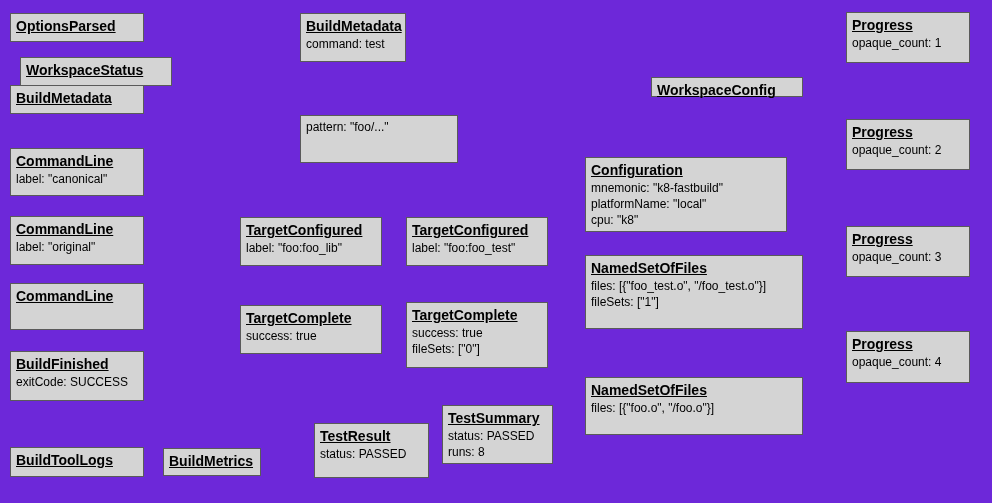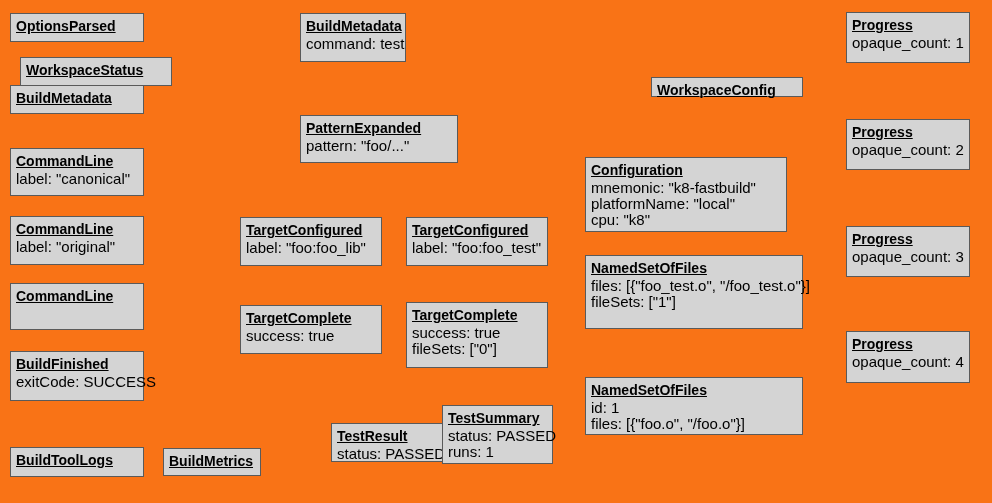--- a/index.html
+++ b/index.html
@@ -1,30 +1,30 @@
 <!DOCTYPE html>
 <html><head>
 <meta charset="utf-8">
 <style>
   html,body{margin:0;padding:0;background:#000;}
   .stage{
-    position:relative;width:992px;height:503px;background:#f97316;overflow:hidden;
+    position:relative;width:992px;height:503px;background:#6d28d9;overflow:hidden;
     font-family:"Liberation Sans",sans-serif;
   }
   .box{
     position:absolute;box-sizing:border-box;
     background:#d4d4d4;border:1px solid #5a5a5a;
     padding:3px 5px 2px 5px;color:#000;
   }
   .t{
     font-size:14px;font-weight:bold;text-decoration:underline;
     line-height:19px;white-space:nowrap;
   }
   .v{
-    font-size:15px;line-height:16px;white-space:nowrap;
+    font-size:12px;line-height:16px;white-space:nowrap;
   }
 </style>
 </head>
 <body>
 
 <div class="stage">
 
   <div class="box" style="left:10px;top:13px;width:134px;height:29px">
     <div class="t">OptionsParsed</div>
   </div>
@@ -63,21 +63,20 @@
   <div class="box" style="left:163px;top:448px;width:98px;height:28px">
     <div class="t">BuildMetrics</div>
   </div>
 
   <div class="box" style="left:300px;top:13px;width:106px;height:49px">
     <div class="t">BuildMetadata</div>
     <div class="v">command: test</div>
   </div>
 
   <div class="box" style="left:300px;top:115px;width:158px;height:48px">
-    <div class="t">PatternExpanded</div>
     <div class="v">pattern: "foo/..."</div>
   </div>
 
   <div class="box" style="left:240px;top:217px;width:142px;height:49px">
     <div class="t">TargetConfigured</div>
     <div class="v">label: "foo:foo_lib"</div>
   </div>
 
   <div class="box" style="left:406px;top:217px;width:142px;height:49px">
     <div class="t">TargetConfigured</div>
@@ -88,29 +87,29 @@
     <div class="t">TargetComplete</div>
     <div class="v">success: true</div>
   </div>
 
   <div class="box" style="left:406px;top:302px;width:142px;height:66px">
     <div class="t">TargetComplete</div>
     <div class="v">success: true</div>
     <div class="v">fileSets: ["0"]</div>
   </div>
 
-  <div class="box" style="left:331px;top:423px;width:115px;height:39px">
+  <div class="box" style="left:314px;top:423px;width:115px;height:55px">
     <div class="t">TestResult</div>
     <div class="v">status: PASSED</div>
   </div>
 
   <div class="box" style="left:442px;top:405px;width:111px;height:59px">
     <div class="t">TestSummary</div>
     <div class="v">status: PASSED</div>
-    <div class="v">runs: 1</div>
+    <div class="v">runs: 8</div>
   </div>
 
   <div class="box" style="left:651px;top:77px;width:152px;height:20px">
     <div class="t">WorkspaceConfig</div>
   </div>
 
   <div class="box" style="left:585px;top:157px;width:202px;height:75px">
     <div class="t">Configuration</div>
     <div class="v">mnemonic: "k8-fastbuild"</div>
     <div class="v">platformName: "local"</div>
@@ -118,21 +117,20 @@
   </div>
 
   <div class="box" style="left:585px;top:255px;width:218px;height:74px">
     <div class="t">NamedSetOfFiles</div>
     <div class="v">files: [{"foo_test.o", "/foo_test.o"}]</div>
     <div class="v">fileSets: ["1"]</div>
   </div>
 
   <div class="box" style="left:585px;top:377px;width:218px;height:58px">
     <div class="t">NamedSetOfFiles</div>
-    <div class="v">id: 1</div>
     <div class="v">files: [{"foo.o", "/foo.o"}]</div>
   </div>
 
   <div class="box" style="left:846px;top:12px;width:124px;height:51px">
     <div class="t">Progress</div>
     <div class="v">opaque_count: 1</div>
   </div>
 
   <div class="box" style="left:846px;top:119px;width:124px;height:51px">
     <div class="t">Progress</div>

